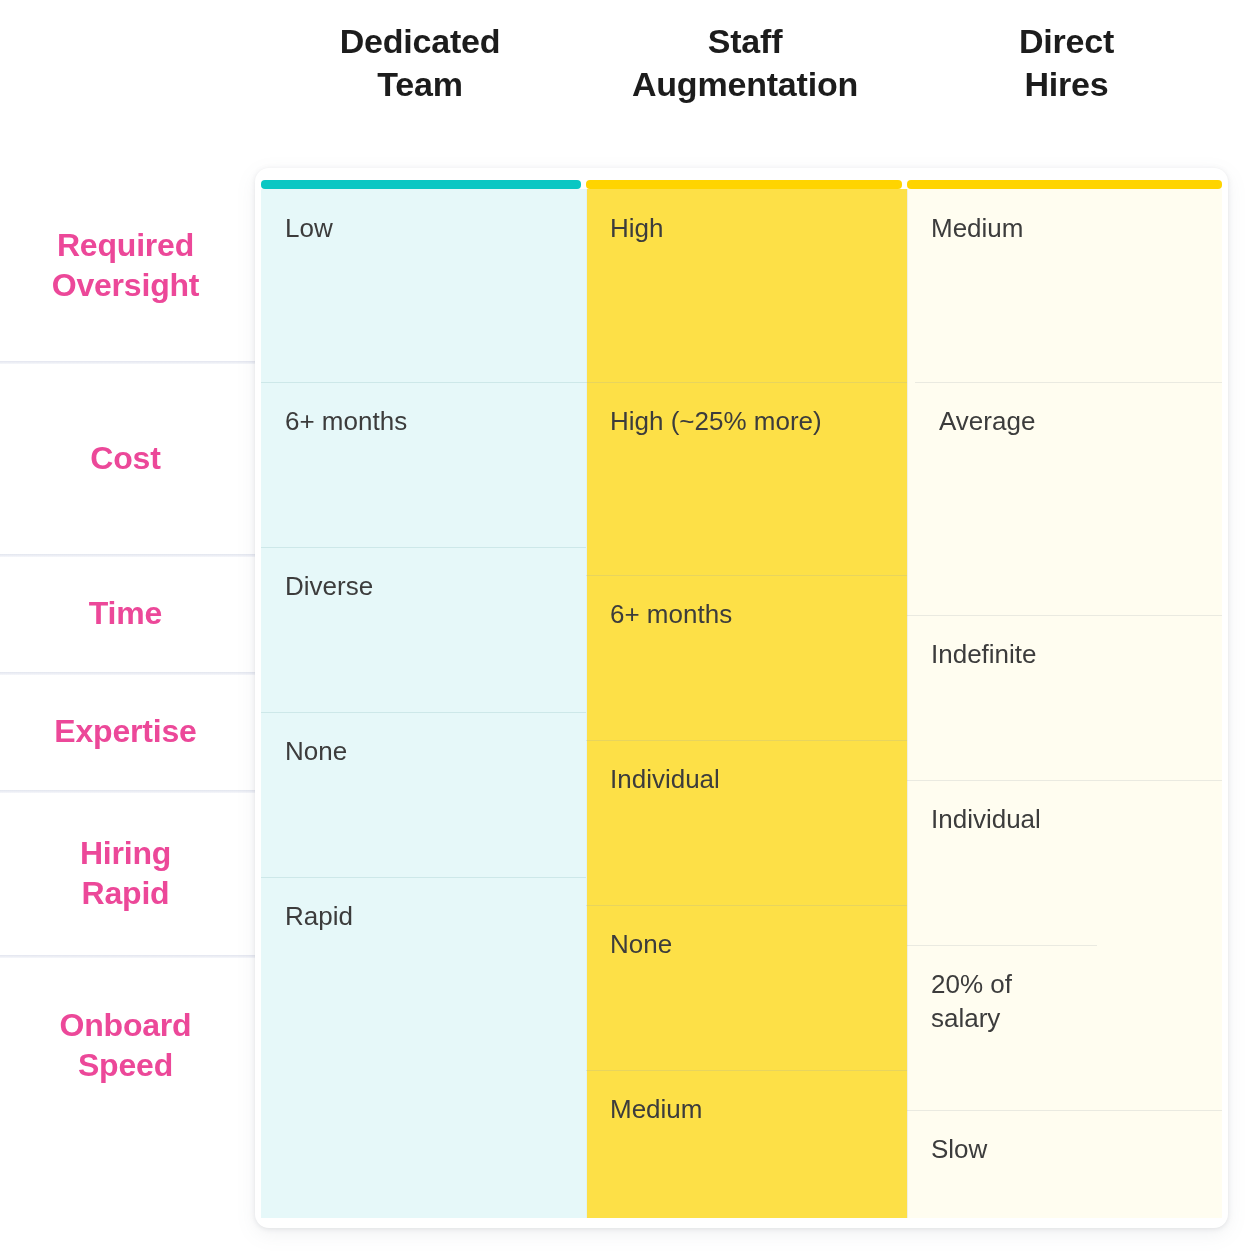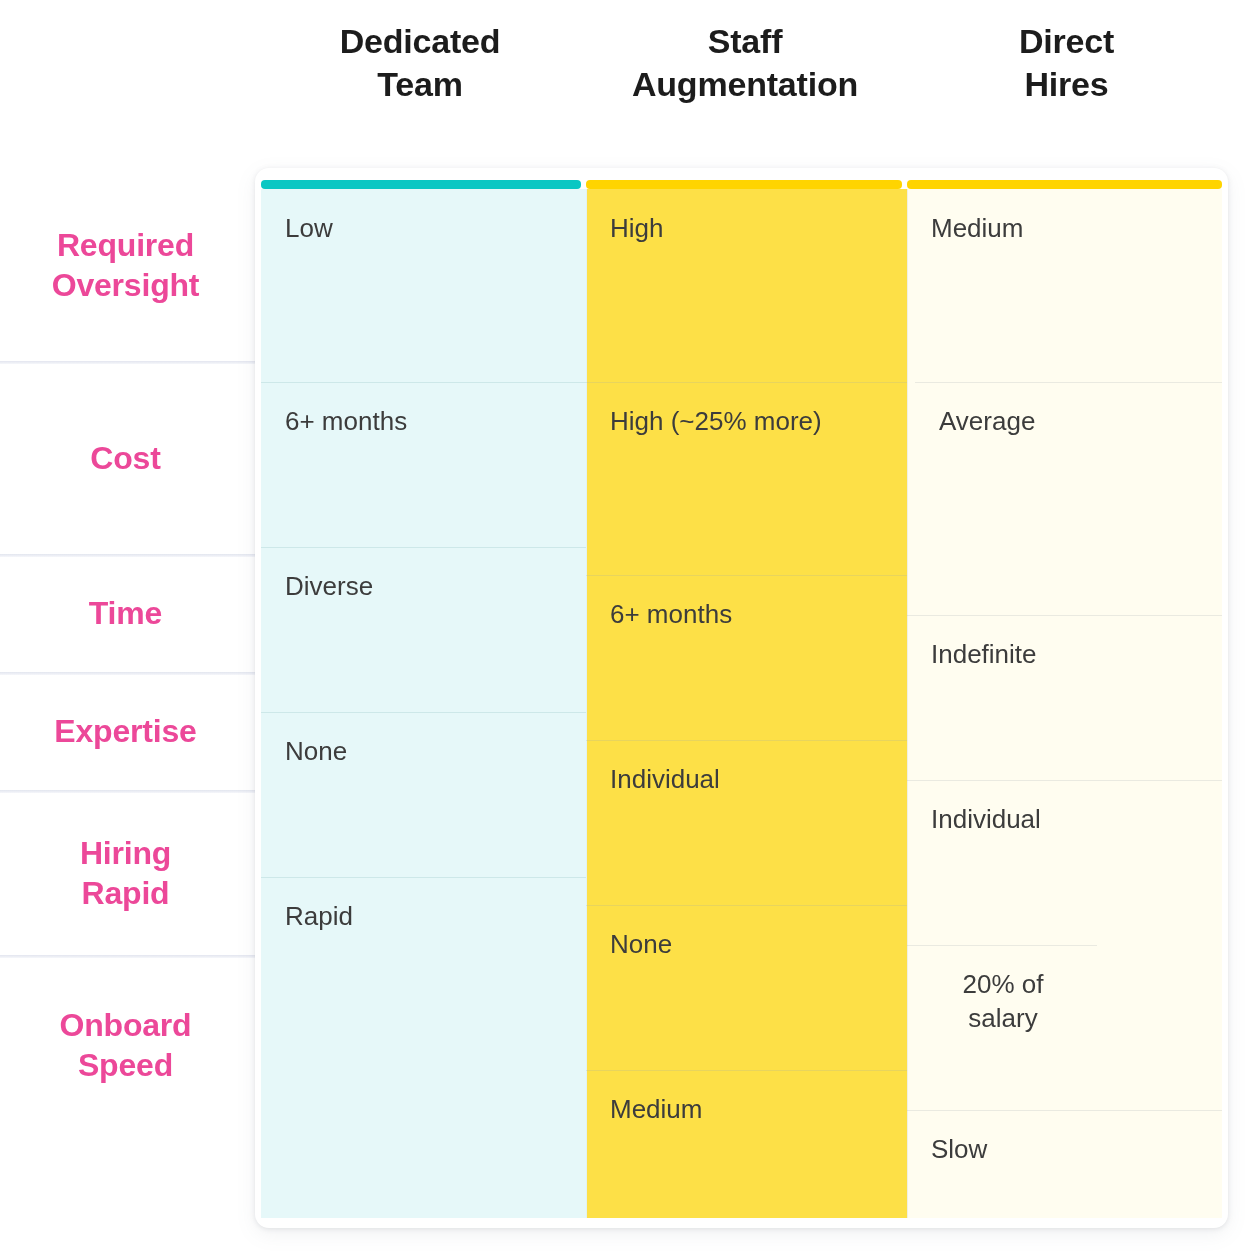--- a/index.html
+++ b/index.html
@@ -236,20 +236,20 @@
         <div class="cell" style="height: 165px;">Individual</div>
         <div class="cell" style="height: 165px;">None</div>
         <div class="cell" style="height: 179px;">Medium</div>
       </div>
 
       <div class="gcol g3" style="background: rgb(255, 253, 240);">
         <div class="cell" style="height: 193px;">Medium</div>
         <div class="cell" style="height: 193px; margin-left: 8px;">Average</div>
         <div class="cell" style="height: 165px; margin-top: 40px;">Indefinite</div>
         <div class="cell" style="height: 165px;">Individual</div>
-        <div class="cell cell-wrap" style="height: 165px; max-width: 190px; text-align: center;">20% of salary</div>
+        <div class="cell cell-wrap" style="height: 165px; max-width: 190px;">20% of salary</div>
         <div class="cell" style="height: 179px;">Slow</div>
       </div>
 
     </div>
   </div>
 
 </div>
 
 </body></html>

